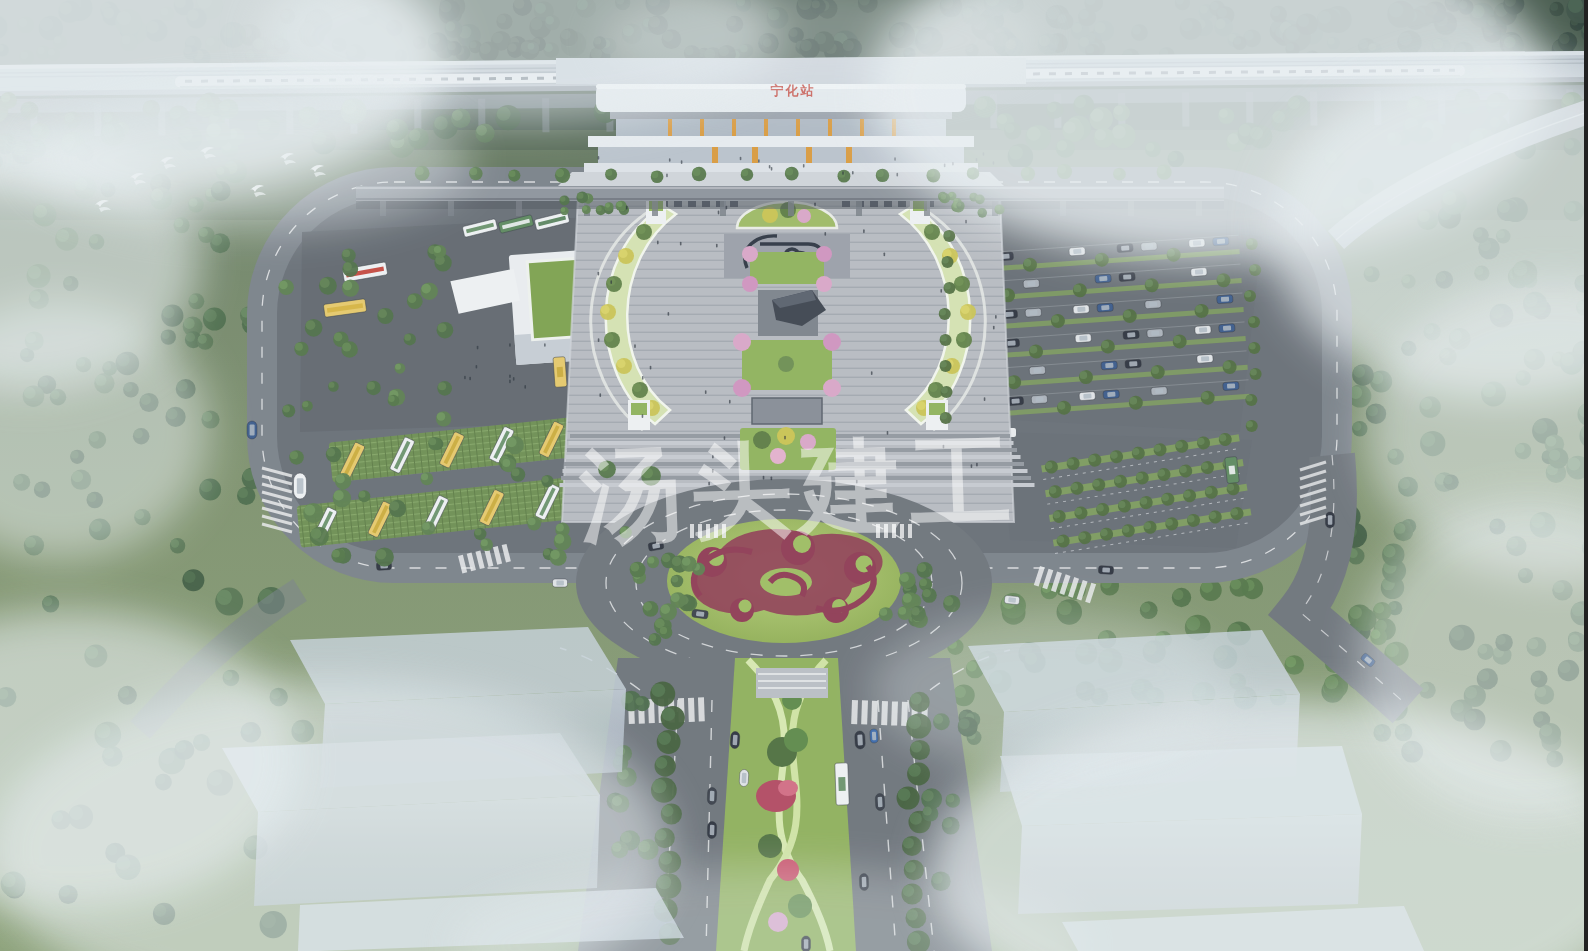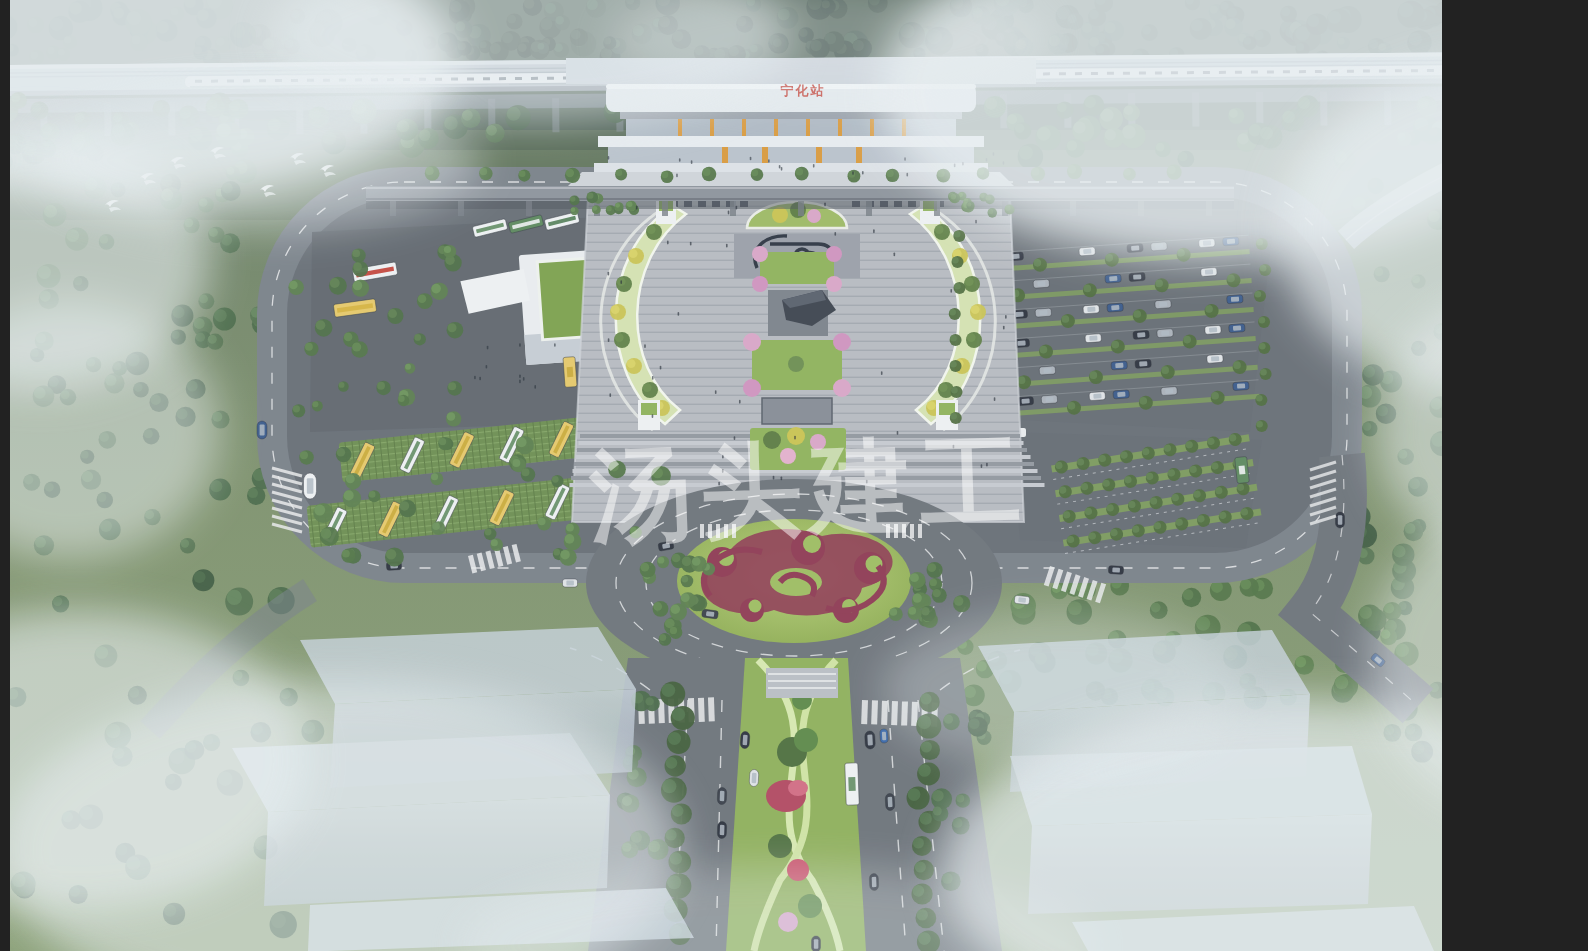--- a/index.html
+++ b/index.html
@@ -1,16 +1,16 @@
 <!DOCTYPE html>
 <html><head>
 <meta charset="utf-8">
 <style>
   html,body{margin:0;padding:0;background:#222;}
-  .stage{width:1432px;height:951px;position:relative;overflow:hidden;font-family:"DejaVu Sans",sans-serif;padding-left:10px;}
+  .stage{width:1584px;height:951px;position:relative;overflow:hidden;font-family:"DejaVu Sans",sans-serif;}
   svg{display:block}
   text{font-family:"DejaVu Sans","Liberation Sans",sans-serif;}
 </style>
 </head>
 <body>
 
 <div class="stage">
 <svg viewBox="0 0 1588 951" width="1588" height="951" xmlns="http://www.w3.org/2000/svg">
   <defs>
     <linearGradient id="landGrad" x1="0" y1="0" x2="0" y2="1">

